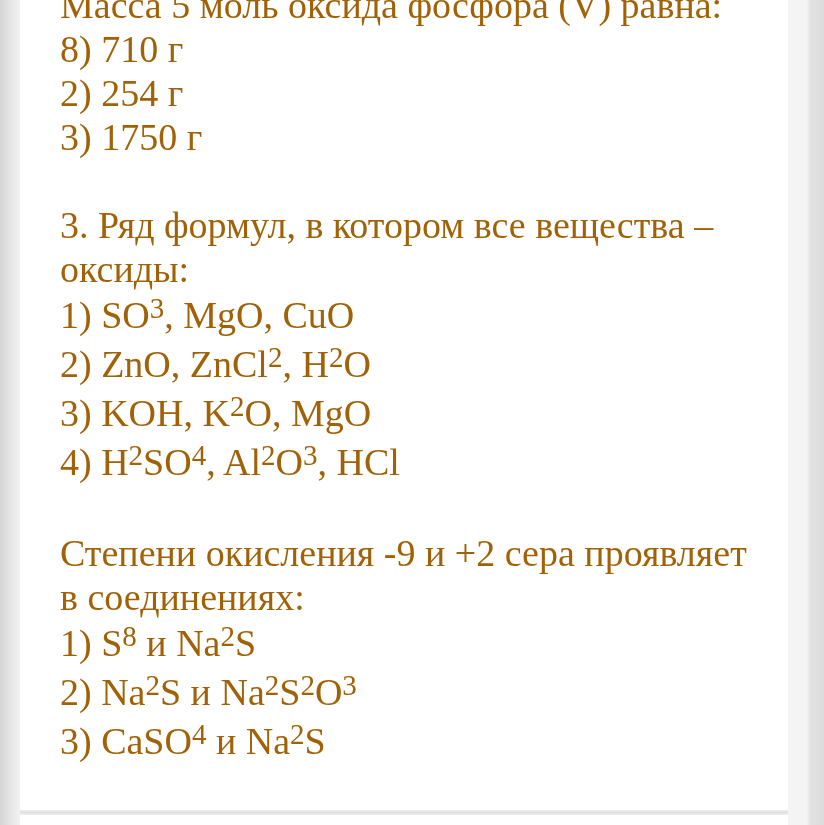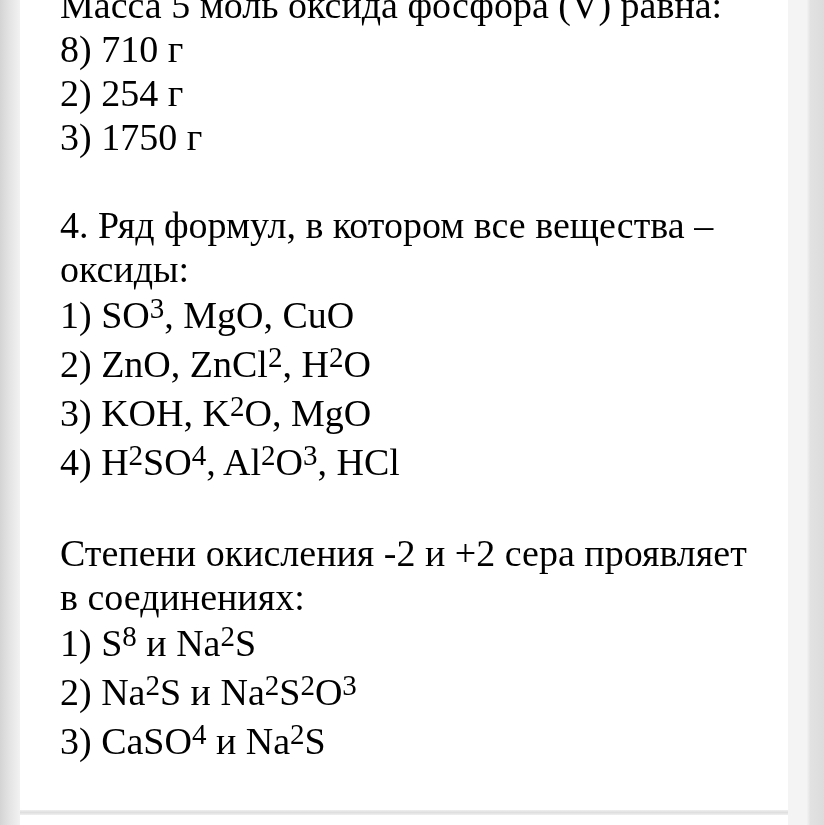--- a/index.html
+++ b/index.html
@@ -6,21 +6,21 @@
     margin: 0;
     padding: 0;
     background: #dcdcdc;
   }
   .page {
     position: relative;
     width: 824px;
     height: 825px;
     overflow: hidden;
     font-family: "Liberation Serif", "DejaVu Serif", serif;
-    color: #000000;
+    color: #a16207;
   }
   .left-margin {
     position: absolute;
     left: 0; top: 0;
     width: 20px; height: 825px;
     background: linear-gradient(to right, #d4d4d4 0%, #e3e3e3 45%, #f2f2f2 100%);
   }
   .right-margin {
     position: absolute;
     left: 788px; top: 0;
@@ -80,31 +80,31 @@
   <div class="question">
     <div class="line prompt">Масса 5 моль оксида фосфора (V) равна:</div>
     <div>
             <div class="line">8) 710 г</div>
             <div class="line">2) 254 г</div>
             <div class="line">3) 1750 г</div>
           </div>
   </div>
 
   <div class="question">
-    <div class="line prompt">4. Ряд формул, в котором все вещества – оксиды:</div>
+    <div class="line prompt">3. Ряд формул, в котором все вещества – оксиды:</div>
     <div>
             <div class="line formula">1) SO<span class="sup">3</span>, MgO, CuO</div>
             <div class="line formula">2) ZnO, ZnCl<span class="sup">2</span>, H<span class="sup">2</span>O</div>
             <div class="line formula">3) KOH, K<span class="sup">2</span>O, MgO</div>
             <div class="line formula">4) H<span class="sup">2</span>SO<span class="sup">4</span>, Al<span class="sup">2</span>O<span class="sup">3</span>, HCl</div>
           </div>
   </div>
 
   <div class="question">
-    <div class="line prompt">Степени окисления -2 и +2 сера проявляет в соединениях:</div>
+    <div class="line prompt">Степени окисления -9 и +2 сера проявляет в соединениях:</div>
     <div>
             <div class="line formula">1) S<span class="sup">8</span> и Na<span class="sup">2</span>S</div>
             <div class="line formula">2) Na<span class="sup">2</span>S и Na<span class="sup">2</span>S<span class="sup">2</span>O<span class="sup">3</span></div>
             <div class="line formula">3) CaSO<span class="sup">4</span> и Na<span class="sup">2</span>S</div>
           </div>
   </div>
 </div>
   </div>
 
   <div class="card-gap"></div>

